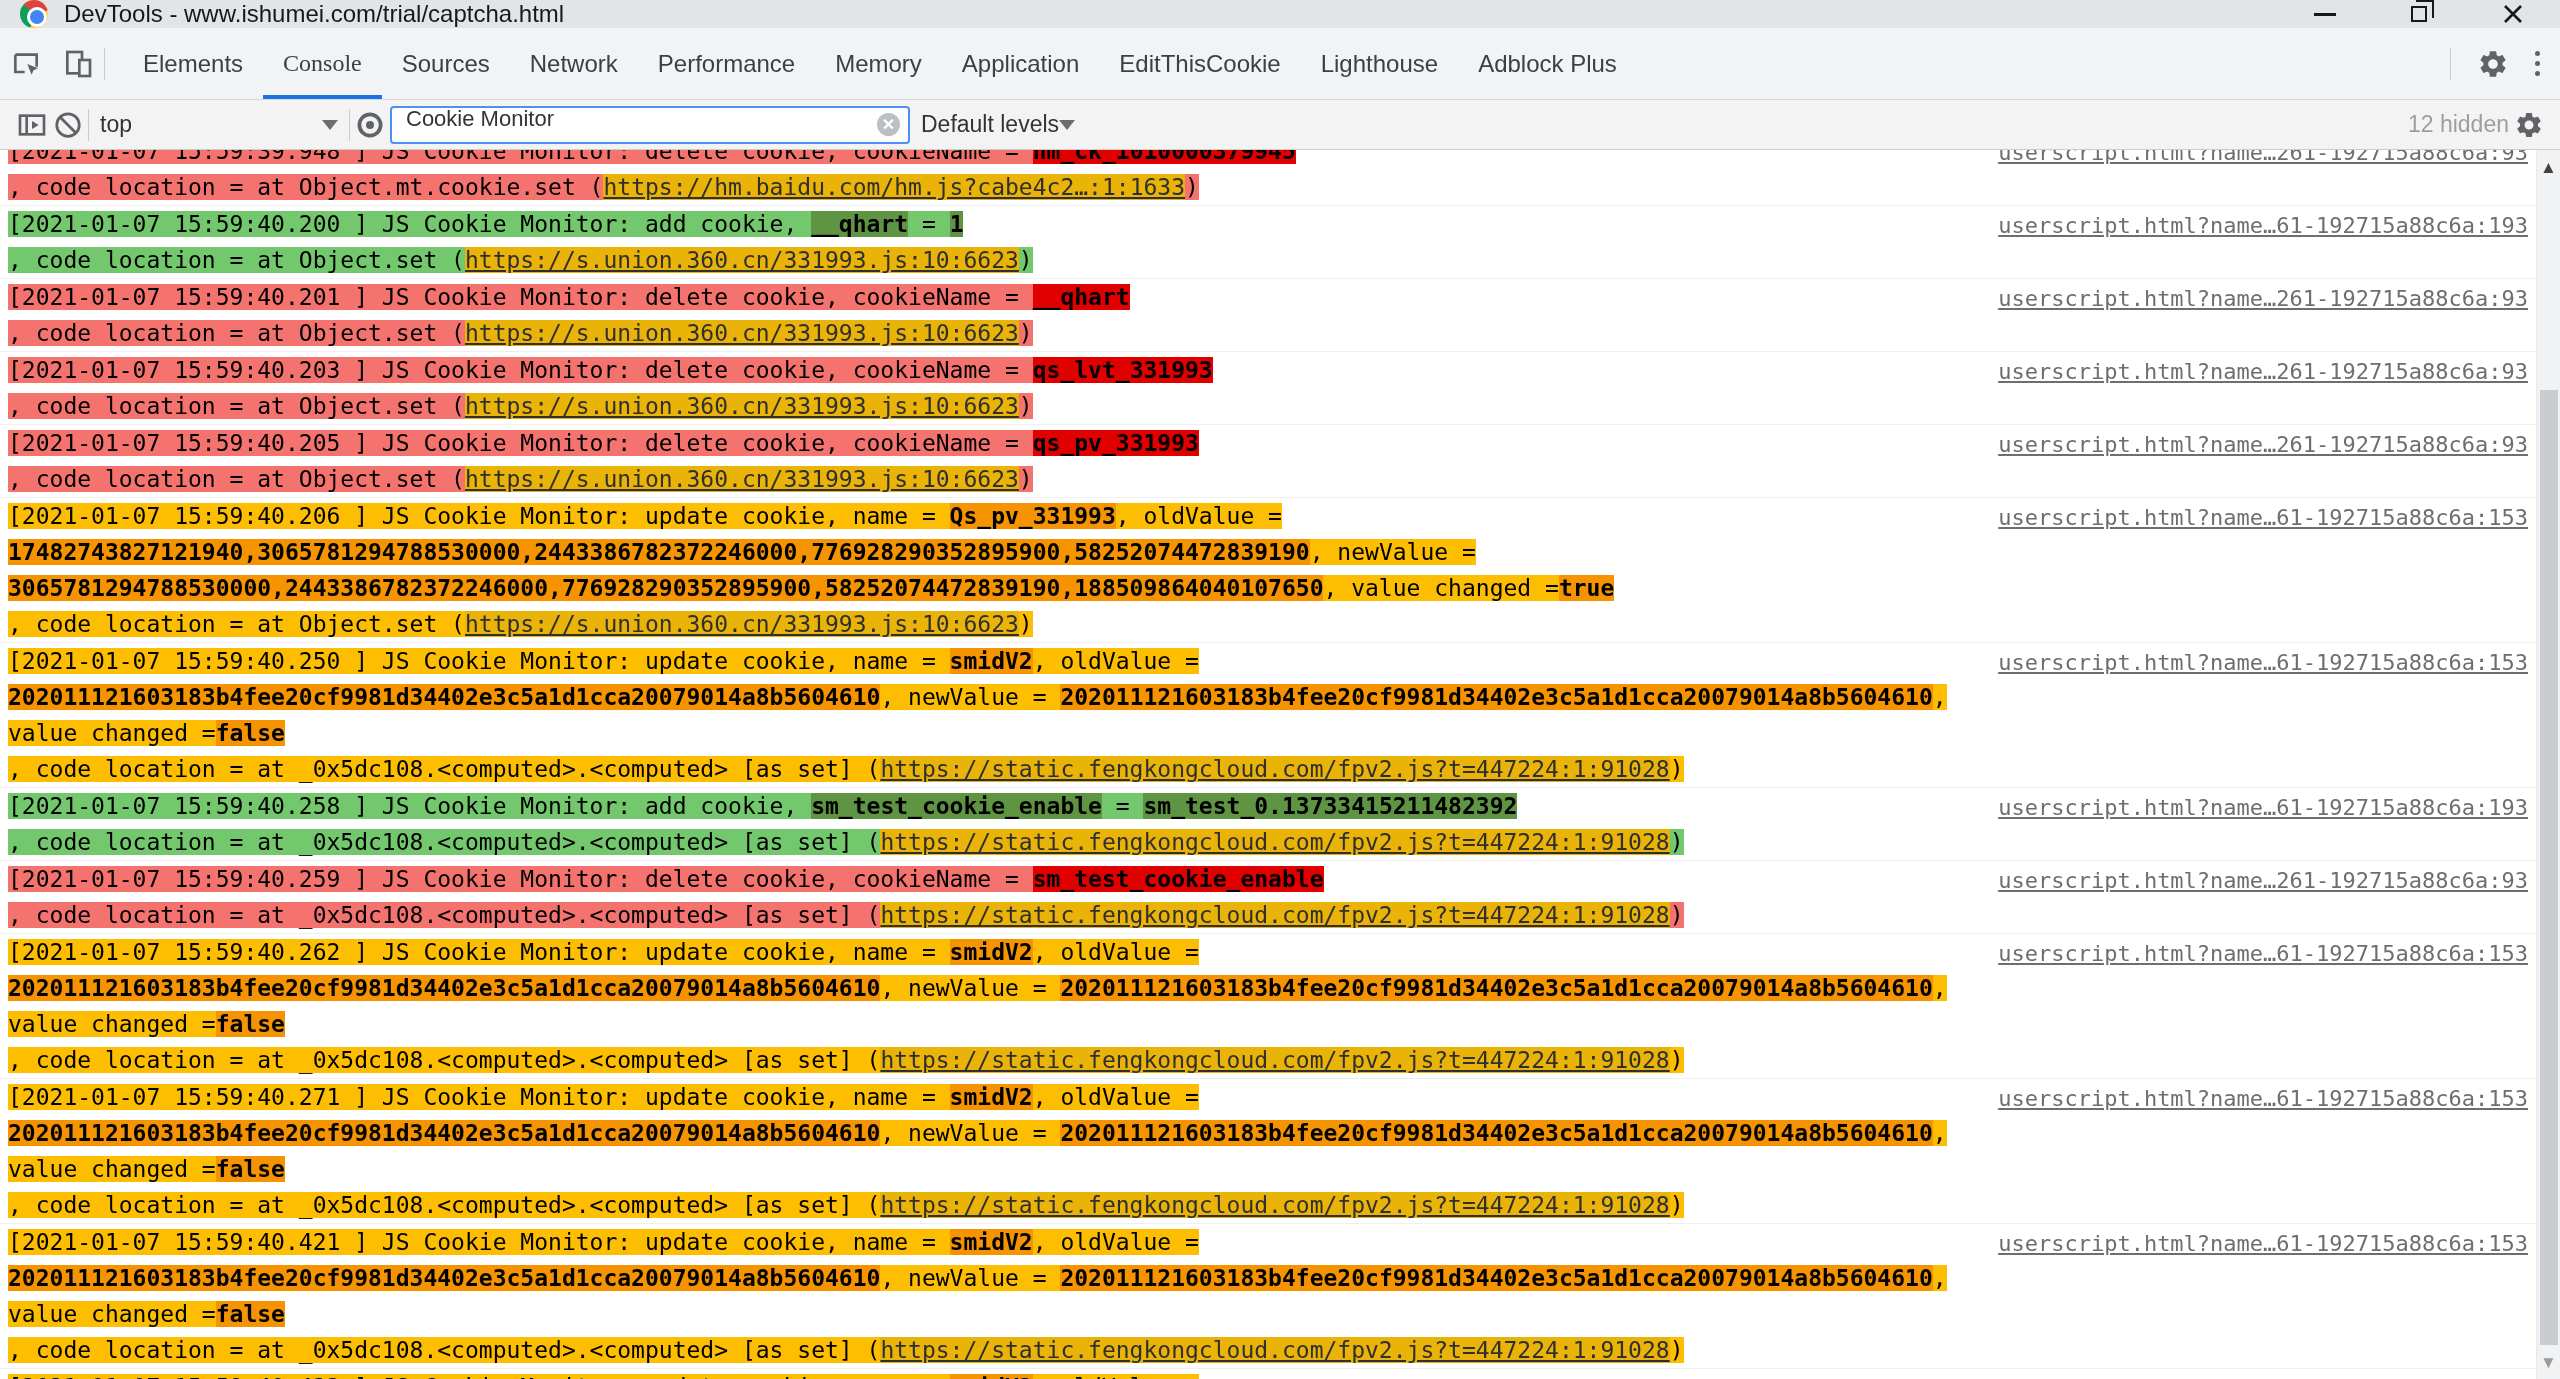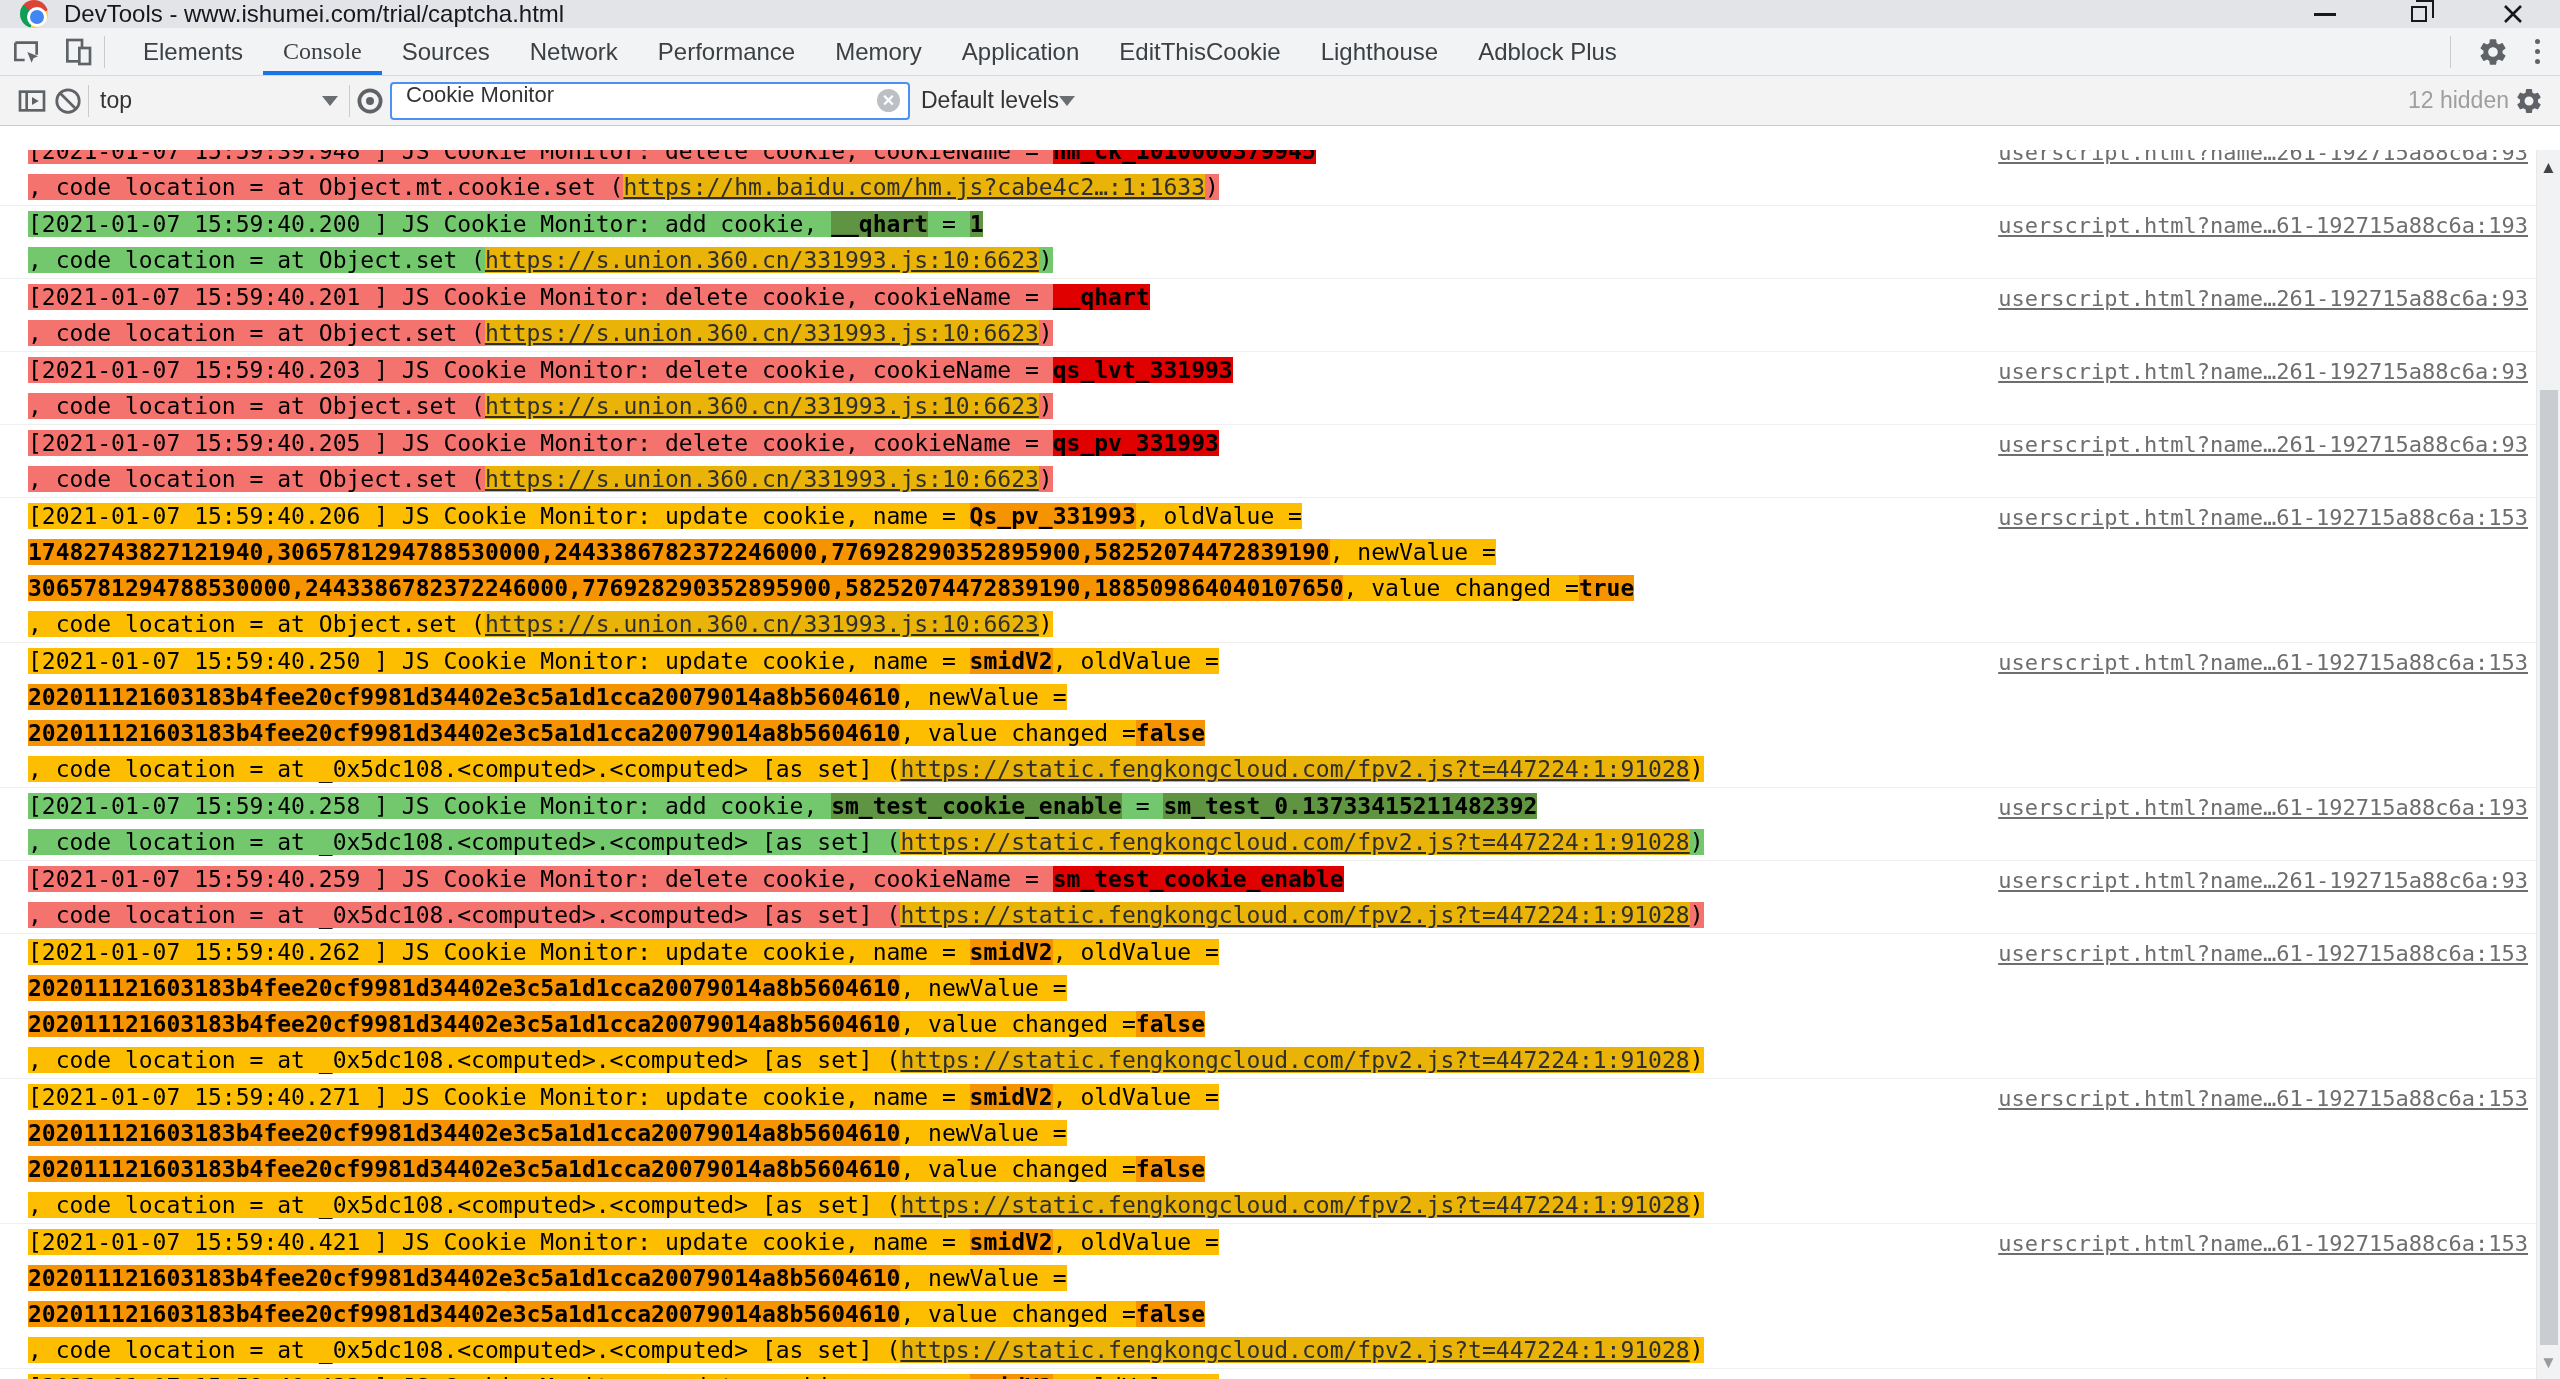--- a/index.html
+++ b/index.html
@@ -16,21 +16,21 @@
   .win-controls { margin-left:auto; display:flex; height:100%; }
   .win-btn { width:94px; height:100%; display:flex; align-items:center; justify-content:center; }
   .glyph-min { width:22px; border-top:3px solid #17181a; }
   .glyph-restore { width:16px; height:16px; border:2.5px solid #17181a; position:relative; background:#e2e4e8; }
   .glyph-restore::before { content:""; position:absolute; left:3px; top:-8px; width:16px; height:16px;
     border:2.5px solid #17181a; border-left-width:0; border-bottom-width:0; }
   .glyph-restore::after{ content:""; position:absolute; inset:0; background:#e2e4e8; }
   svg.xg { width:24px; height:24px; stroke:#17181a; stroke-width:2.6; }
 
   
-  .tabbar { height:48px; background:#f2f3f4; display:flex; align-items:stretch; border-bottom:1px solid #d8d9db; }
+  .tabbar { height:72px; background:#f2f3f4; display:flex; align-items:stretch; border-bottom:1px solid #d8d9db; }
   .tabbar .icn { display:flex; align-items:center; justify-content:center; width:52px; }
   .tabbar svg { width:32px; height:32px; }
   .vdiv { width:1px; height:32px; background:#c9cbcd; align-self:center; }
   .tab-strip { display:flex; margin-left:18px; }
   .tab { display:flex; align-items:center; padding:0 20px; font-size:24px; color:#3c4043; position:relative; }
   .tab.sel { box-shadow: inset 0 -4px 0 #1a73e8; font-family: Liberation Serif, serif; }
   .tabbar-right { margin-left:auto; display:flex; align-items:center; gap:26px; padding-right:20px; }
   .kebab { display:flex; flex-direction:column; gap:5px; }
   .kebab i { width:5px; height:5px; border-radius:50%; background:#5f6368; }
 
@@ -47,21 +47,21 @@
                   font-size:22px; color:#333; background:#fff; outline:none; font-family:"Liberation Sans",sans-serif; }
   .clear-x { position:absolute; right:10px; top:8px; width:23px; height:23px; border-radius:50%;
              background:#bcc0c5; color:#fff; font-size:16px; line-height:23px; text-align:center; font-weight:bold; }
   .spacer { flex:1; }
   .hidden-count { color:#9e9e9e; }
 
   
   .content { position:absolute; top:150px; left:0; right:0; bottom:0; background:#fff; }
   .rows { position:absolute; inset:0 24px 0 0; overflow:hidden;
           font-family:"DejaVu Sans Mono", monospace; font-size:23px; line-height:36px; color:#000; }
-  .log-row { display:flex; border-bottom:1px solid #efefef; padding-left:28px;gap:30px; }
+  .log-row { display:flex; border-bottom:1px solid #efefef; padding-left:8px;gap:30px; }
   .log-row.first { margin-top:-17px; }
   .log-row.red    { --bg:#f4736f; --hl:#e10000; }
   .log-row.green  { --bg:#73c76d; --hl:#5e9442; }
   .log-row.yellow { --bg:#fdbe02; --hl:#f59400; }
   .log-msg { flex:1 1 auto; min-width:0; }
   .seg-p { background:var(--bg); }
   .seg-h { background:var(--hl); font-weight:bold; }
   .seg-l { background:#eab308; color:#2f2f2f; text-decoration:underline; }
   .log-source { flex:0 0 auto; font-size:22px; color:#6e6e6e; text-decoration:underline;
                 padding:2px 8px 0 12px; white-space:nowrap; align-self:flex-start; }

